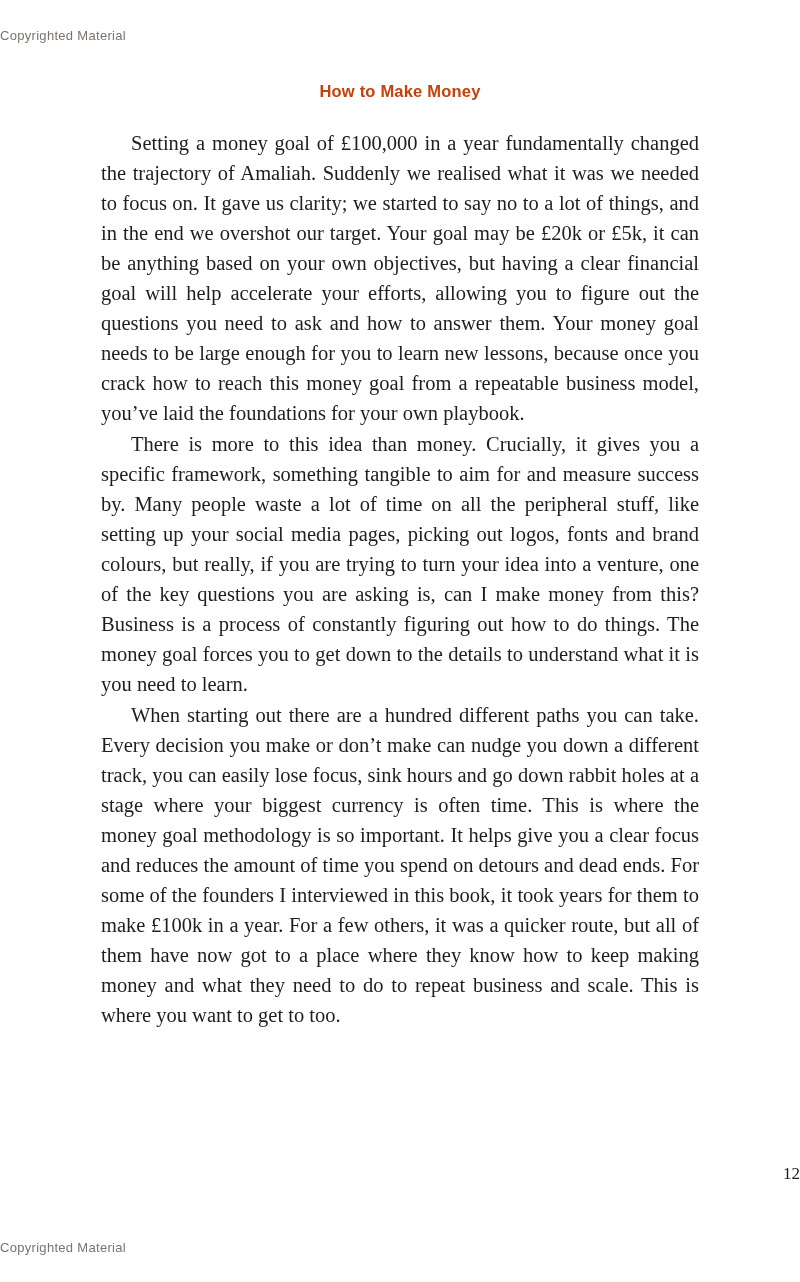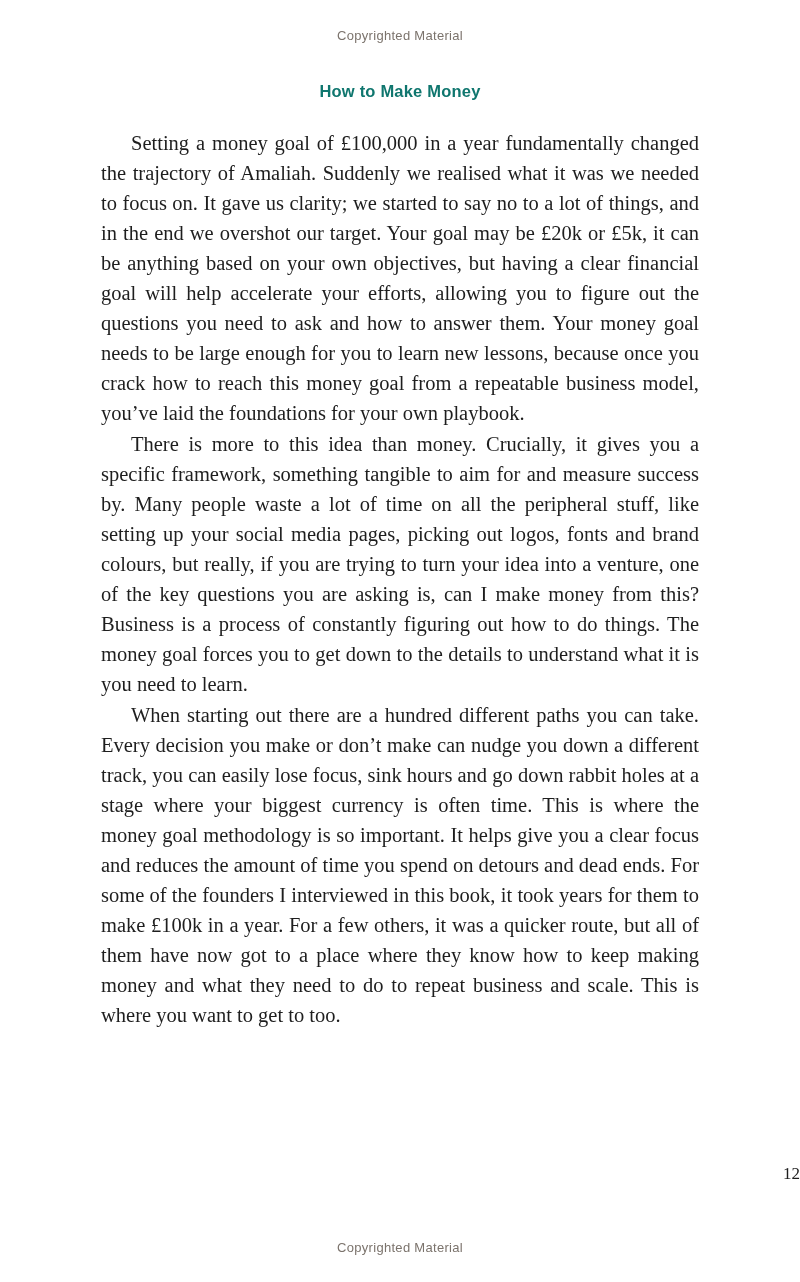--- a/index.html
+++ b/index.html
@@ -12,39 +12,38 @@
     width: 800px;
     height: 1282px;
     margin: 0 auto;
     background: #ffffff;
     overflow: hidden;
   }
   .copyright-notice {
     position: absolute;
     left: 0;
     width: 100%;
-    text-align: center;
     font-family: "Liberation Sans", sans-serif;
     font-size: 13px;
     letter-spacing: 0.3px;
     color: #7b736c;
   }
   .copyright-top { top: 28px; }
   .copyright-bottom { top: 1240px; }
   .running-head {
     position: absolute;
     top: 82px;
     left: 0;
     width: 100%;
     text-align: center;
     font-family: "Liberation Sans", sans-serif;
     font-size: 16.5px;
     font-weight: 600;
     letter-spacing: 0.2px;
-    color: #0f766e;
+    color: #c2410c;
   }
   .body-block {
     position: absolute;
     top: 127px;
     left: 100px;
     width: 600px;
     font-family: "Liberation Serif", "DejaVu Serif", serif;
     font-size: 20.5px;
     line-height: 30px;
     color: #1e1e1e;

